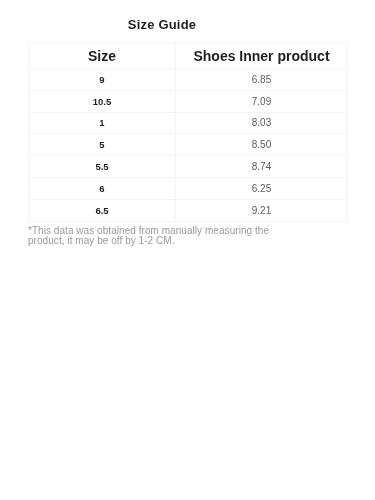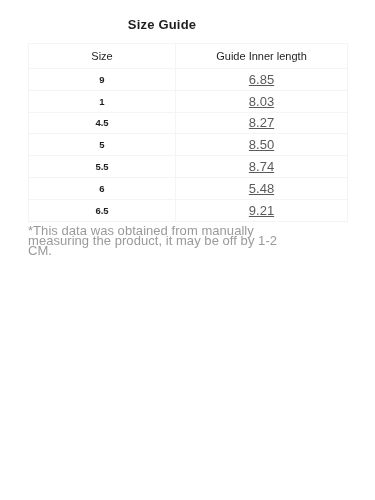--- a/index.html
+++ b/index.html
@@ -41,43 +41,42 @@
   }
   table.size-table th,
   table.size-table td {
     border: 1px solid #f4f4f4;
     text-align: center;
     padding: 0;
     vertical-align: middle;
   }
   table.size-table th {
     height: 24px;
-    font-weight: normal;
-    font-size: 11px;
+    font-weight: bold;
+    font-size: 14px;
     color: #1f1f1f;
   }
   table.size-table td {
     height: 20.8px;
   }
   td.col-size {
     font-weight: bold;
     color: #1f1f1f;
     font-size: 9.5px;
   }
   td.col-len {
     font-weight: normal;
     color: #5a5a5a;
-    font-size: 13px;
-    text-decoration: underline;
+    font-size: 10px;
   }
   col.c1 { width: 147px; }
   col.c2 { width: 172px; }
   .footnote {
     margin: 4px 28px 0 28px;
-    font-size: 13px;
+    font-size: 10px;
     color: #9a9a9a;
     line-height: 10px;
     text-align: left;
     letter-spacing: 0.05px;
   }
 </style>
 </head>
 <body>
 
 <div class="page">
@@ -86,47 +85,47 @@
 
   <div class="table-wrap">
     <table class="size-table">
       <colgroup>
         <col class="c1">
         <col class="c2">
       </colgroup>
       <thead>
         <tr>
           <th>Size</th>
-          <th>Guide Inner length</th>
+          <th>Shoes Inner product</th>
         </tr>
       </thead>
       <tbody>
         <tr>
           <td class="col-size">9</td>
           <td class="col-len">6.85</td>
         </tr>
         <tr>
+          <td class="col-size">10.5</td>
+          <td class="col-len">7.09</td>
+        </tr>
+        <tr>
           <td class="col-size">1</td>
           <td class="col-len">8.03</td>
-        </tr>
-        <tr>
-          <td class="col-size">4.5</td>
-          <td class="col-len">8.27</td>
         </tr>
         <tr>
           <td class="col-size">5</td>
           <td class="col-len">8.50</td>
         </tr>
         <tr>
           <td class="col-size">5.5</td>
           <td class="col-len">8.74</td>
         </tr>
         <tr>
           <td class="col-size">6</td>
-          <td class="col-len">5.48</td>
+          <td class="col-len">6.25</td>
         </tr>
         <tr>
           <td class="col-size">6.5</td>
           <td class="col-len">9.21</td>
         </tr>
       </tbody>
     </table>
   </div>
 
   <div class="footnote">*This data was obtained from manually measuring the product, it may be off by 1-2 CM.</div>

